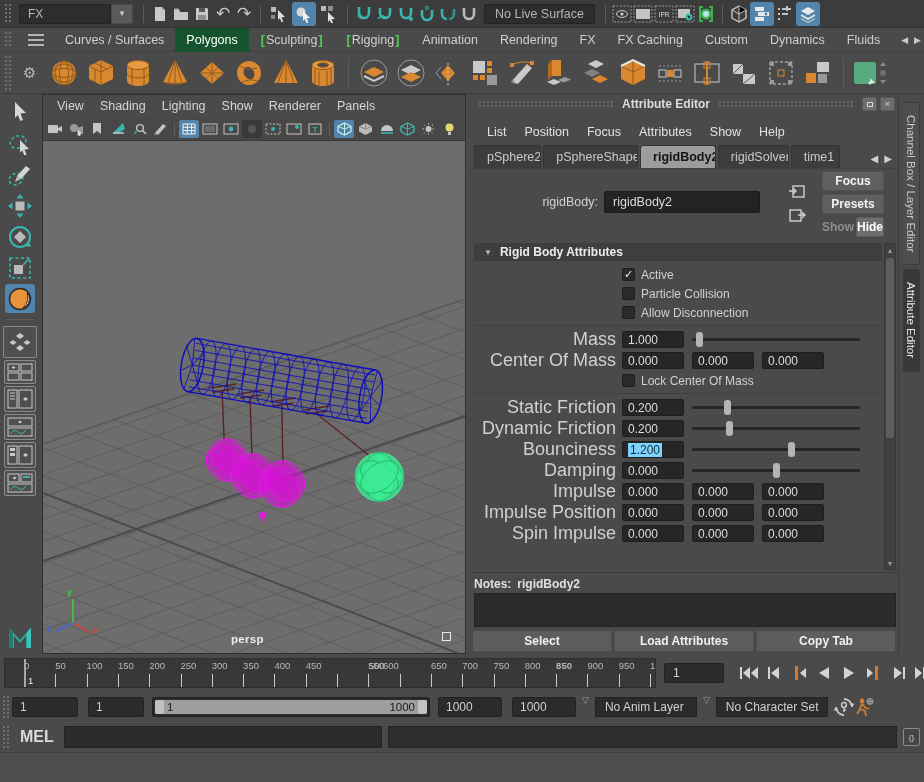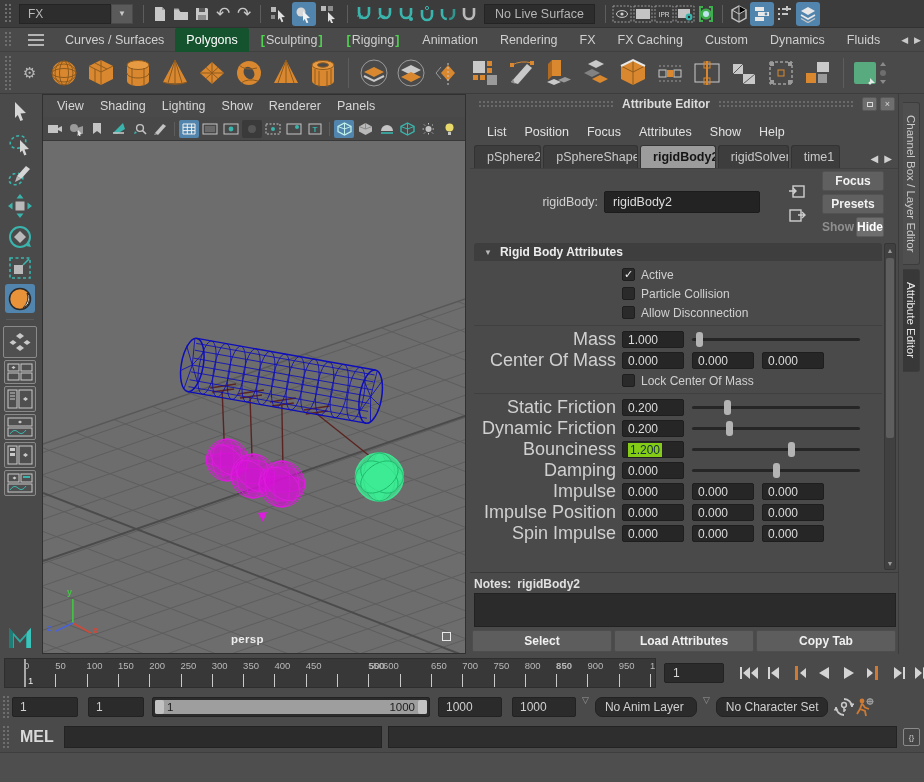--- a/index.html
+++ b/index.html
@@ -88,21 +88,21 @@
 #ae-scroll{flex:1;display:flex;margin:2px 2px 0 4px;min-height:0}
 #ae-sections{flex:1;min-width:0;overflow:hidden}
 .ae-sechdr{height:18px;background:#3e3e3e;border-radius:3px 3px 0 0;display:flex;align-items:center;margin-bottom:4px}
 .ae-sechdr .tri{color:#b9b9b9;font-size:8px;margin:0 8px 0 10px}
 .ae-sechdr .t{color:#ececec;font-weight:bold;font-size:12px}
 .ae-row{display:flex;align-items:center;height:21px}
 .ae-row.chk{height:19px}
 .ae-label{width:148px;text-align:right;padding-right:6px;color:#d0d0d0;font-size:18px;flex:none;white-space:nowrap}
 .ae-field{width:62px;height:17px;background:#262626;border:1px solid #1e1e1e;border-radius:2px;color:#dcdcdc;
   display:flex;align-items:center;padding-left:5px;font-size:12px;margin-right:8px;flex:none}
-.ae-field .selhl{background:#84cc16;color:#142c3f;padding:0 2px}
+.ae-field .selhl{background:#7dd3fc;color:#142c3f;padding:0 2px}
 .ae-check{width:13px;height:13px;background:#2a2a2a;border:1px solid #1e1e1e;border-radius:2px;color:#f0f0f0;
   font-size:11px;line-height:11px;display:flex;align-items:center;justify-content:center;margin-right:6px;flex:none}
 .ae-checklabel{color:#d0d0d0;font-size:12px}
 .ae-slider{position:relative;width:168px;height:17px;flex:none}
 .ae-slider .track{position:absolute;left:0;right:0;top:7px;height:3px;background:#262626;border-radius:2px}
 .ae-slider .handle{position:absolute;top:1px;width:7px;height:15px;background:#b4b4b4;border-radius:3px}
 .ae-div{height:1px;background:#404040;margin:3px 0}
 #ae-scrollbar{width:12px;margin-left:2px;background:#404040;border:1px solid #363636;border-radius:2px;position:relative;flex:none}
 #ae-scrollbar .arr{position:absolute;left:0;right:0;height:12px;color:#9a9a9a;font-size:7px;display:flex;align-items:center;justify-content:center}
 #ae-scrollbar .arr.up{top:0}
@@ -134,21 +134,21 @@
 .pb{width:22px;height:20px;display:flex;align-items:center;justify-content:center}
 
 
 #rangerow{top:692px;height:30px;background:#4a4a4a;gap:0}
 .rfield{height:20px;background:#2b2b2b;border:1px solid #222;border-radius:2px;color:#d0d0d0;
   display:flex;align-items:center;padding-left:7px;flex:none}
 #rslider{position:relative;width:278px;height:20px;background:#2b2b2b;border:1px solid #222;border-radius:2px;margin:0 8px;flex:none}
 #rslider .bar{position:absolute;left:2px;right:2px;top:2px;bottom:2px;background:#9e9e9e;border-radius:2px}
 #rslider .h{position:absolute;top:2px;bottom:2px;width:9px;background:#c2c2c2;border-radius:2px}
 #rslider .lab{position:absolute;top:0;bottom:0;display:flex;align-items:center;color:#1d1d1d;font-size:11.5px}
-.ddl{height:20px;background:#2b2b2b;border:1px solid #222;border-radius:7px;color:#d0d0d0;
+.ddl{height:20px;background:#2b2b2b;border:1px solid #222;border-radius:0;color:#d0d0d0;
   display:flex;align-items:center;padding:0 9px;flex:none;white-space:nowrap}
 .ddmark{color:#9a9a9a;font-size:9px;margin:0 6px;align-self:flex-start;padding-top:3px}
 
 
 #melrow{top:722px;height:30px;background:#4a4a4a}
 #mel-label{color:#dadada;font-weight:bold;margin:0 10px 0 8px;font-size:16px}
 #mel-input{width:318px;height:22px;background:#2b2b2b;border:1px solid #232323;flex:none}
 #mel-result{flex:1;height:22px;background:#2e2e2e;border:1px solid #232323;margin-left:6px}
 #script-icon{width:17px;height:18px;border:1px solid #8a8a8a;border-radius:2px;margin:0 4px 0 6px;color:#c9c9c9;
   font-size:8px;display:flex;align-items:center;justify-content:center;background:#454545;flex:none}

